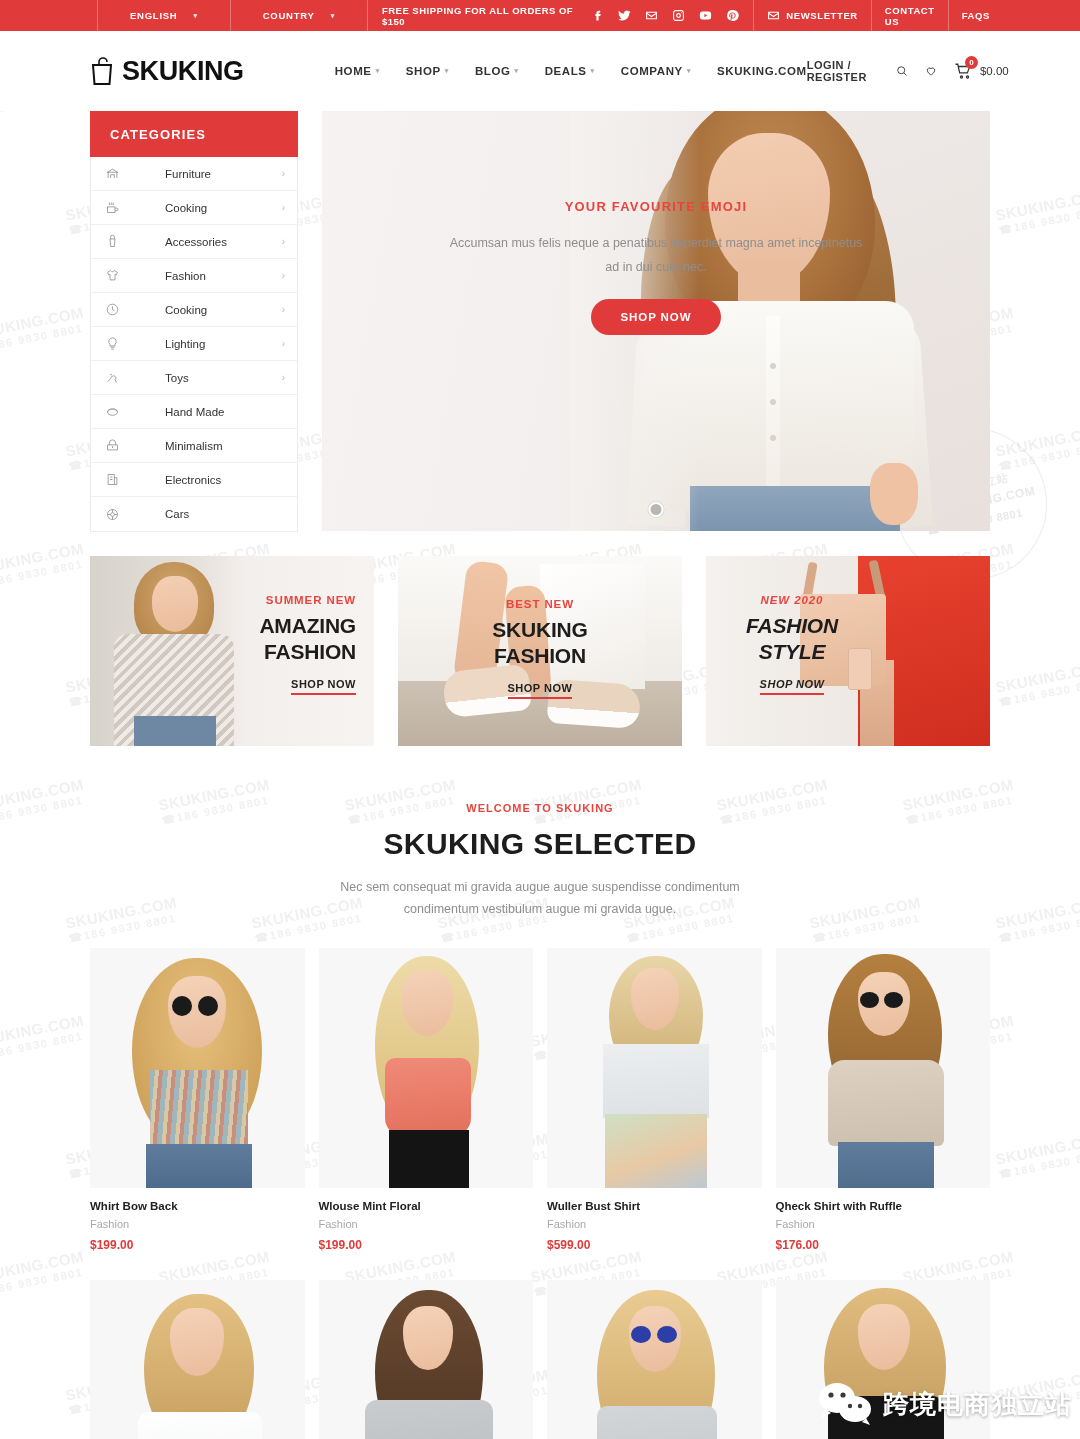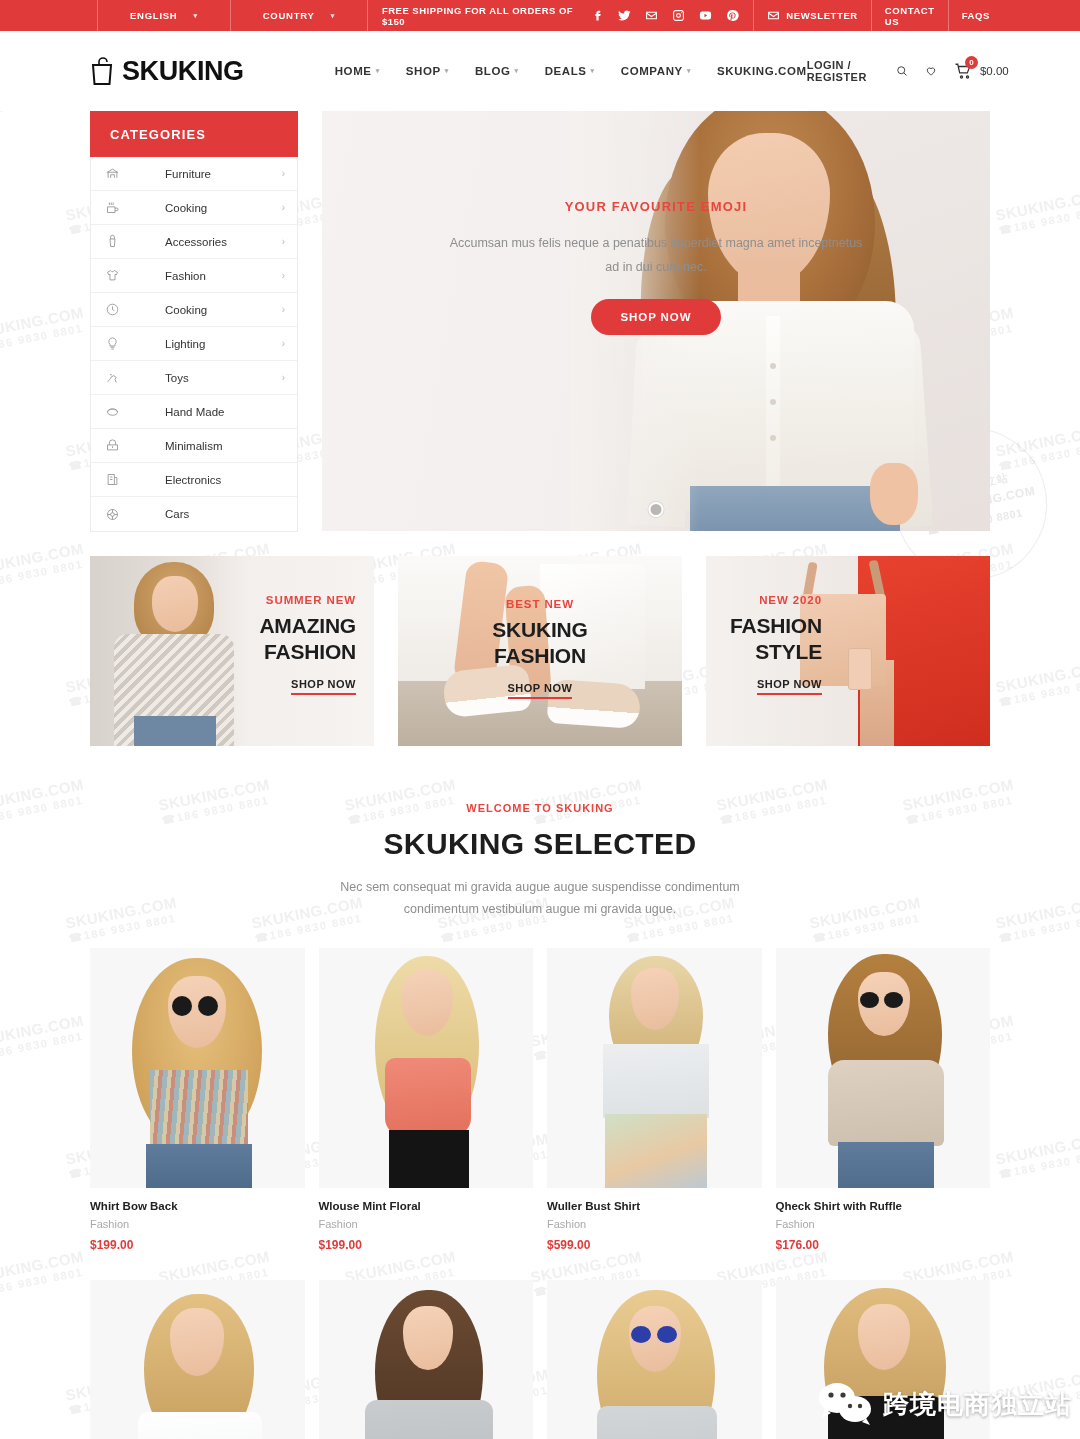--- a/index.html
+++ b/index.html
@@ -271,21 +271,21 @@
   .p2-leg1 { position: absolute; left: 62px; top: 6px; width: 42px; height: 122px;
     background: linear-gradient(180deg,#f0c6a6,#e5b697); border-radius: 16px; transform: rotate(7deg); }
   .p2-leg2 { position: absolute; left: 110px; top: 30px; width: 40px; height: 110px;
     background: linear-gradient(180deg,#eec3a2,#e3b394); border-radius: 16px; transform: rotate(-4deg); }
   .p2-shoe1 { position: absolute; left: 46px; top: 112px; width: 86px; height: 46px;
     background: linear-gradient(180deg,#ecd8c5 0 66%,#fdfcfa 66%); border-radius: 22px 16px 12px 20px; transform: rotate(-6deg); }
   .p2-shoe2 { position: absolute; left: 150px; top: 126px; width: 92px; height: 44px;
     background: linear-gradient(180deg,#e9d4c0 0 64%,#fdfcfa 64%); border-radius: 18px 24px 20px 12px; transform: rotate(4deg); }
   
   .p3 { background: linear-gradient(90deg,#f4f1ee 0%,#efeae6 42%, #e9e2dd 100%); }
-  .p3 .promo-copy { left: 24px; top: 38px; text-align: right; }
+  .p3 .promo-copy { left: 40px; top: 38px; text-align: center; font-style: italic; }
   .p3-dress { position: absolute; right: 0; top: 0; width: 132px; height: 190px;
     background: linear-gradient(165deg,#e8412f,#cf2e1f); }
   .p3-leg { position: absolute; right: 96px; top: 104px; width: 34px; height: 86px;
     background: linear-gradient(180deg,#e8bb9c,#d9a787); }
   .p3-bag { position: absolute; right: 104px; top: 38px; width: 86px; height: 92px;
     background: linear-gradient(165deg,#f2cdb4,#e4b897); border-radius: 4px; }
   .p3-handle1 { position: absolute; right: 176px; top: 6px; width: 9px; height: 44px;
     background: #d8a988; border-radius: 4px; transform: rotate(10deg); }
   .p3-handle2 { position: absolute; right: 108px; top: 4px; width: 9px; height: 44px;
     background: #c99a78; border-radius: 4px; transform: rotate(-12deg); }

